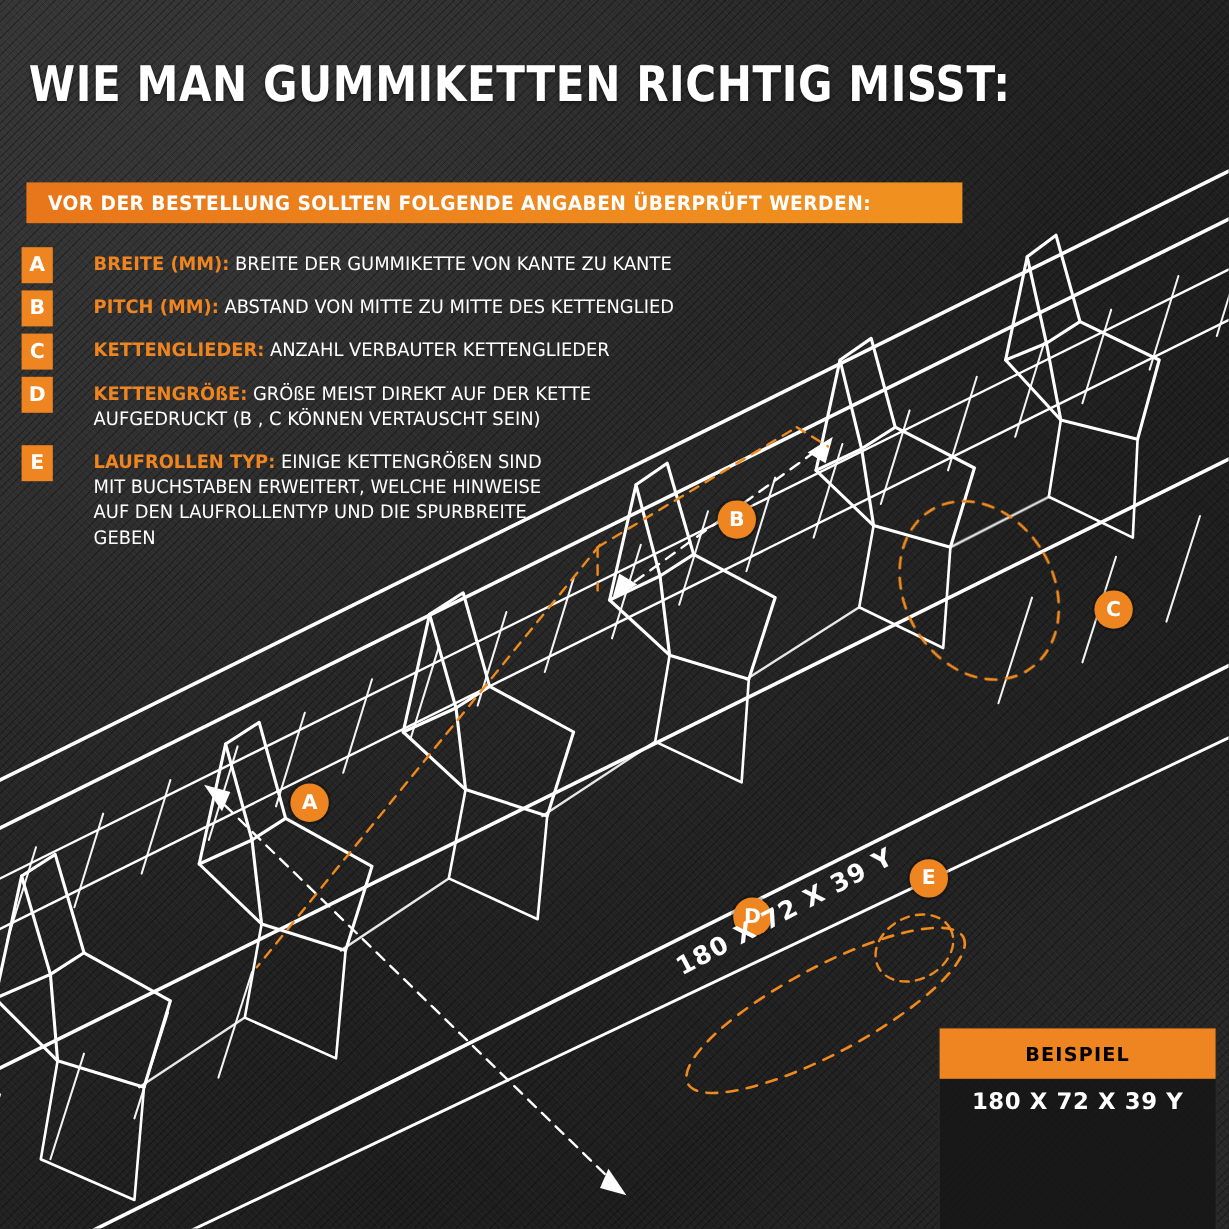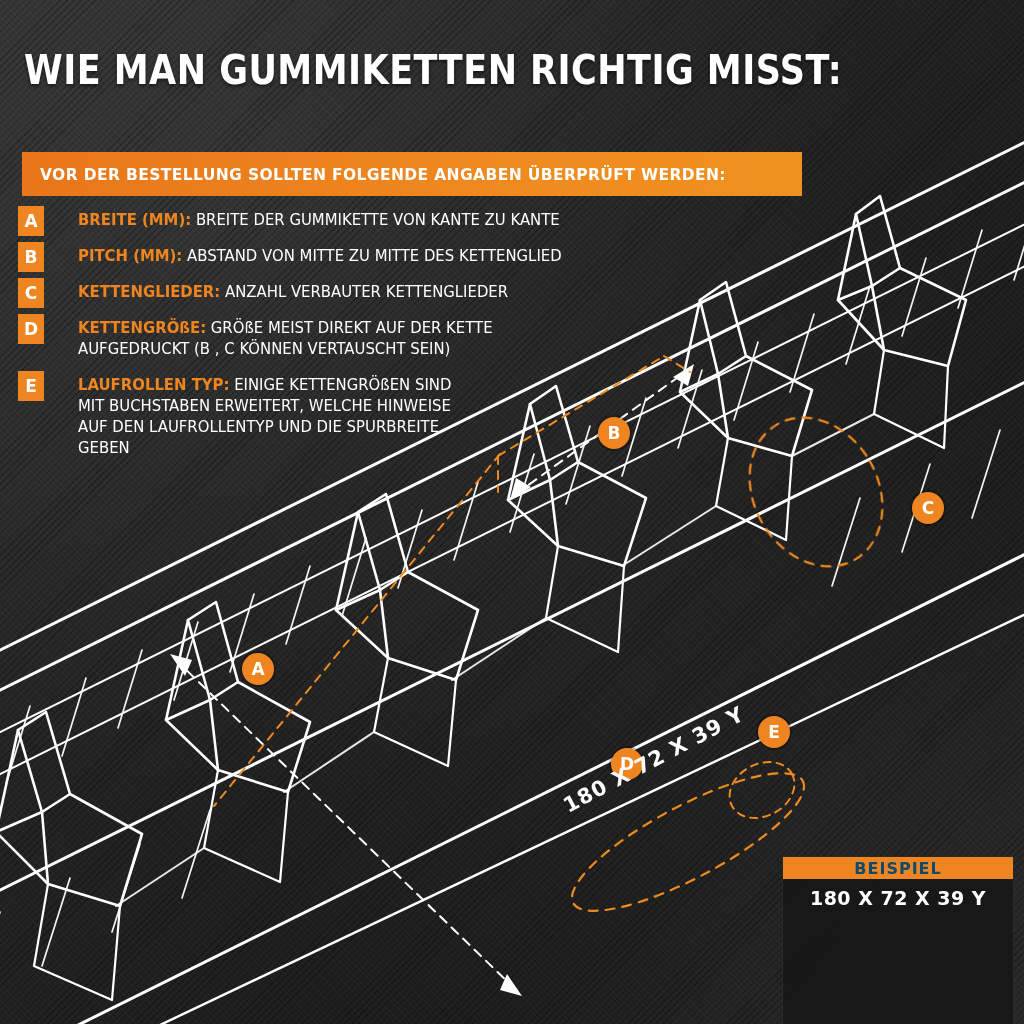--- a/index.html
+++ b/index.html
@@ -50,21 +50,21 @@
     transform: scaleX(0.95);
     transform-origin: left center;
     text-shadow: 0 2px 4px rgba(0,0,0,0.55);
   }
 
   .subtitle-bar {
     position: absolute;
     left: 22px;
     top: 152px;
     width: 780px;
-    height: 44px;
+    height: 34px;
     background: linear-gradient(90deg, #e8761a 0%, #ef8a1f 62%, #f0911f 100%);
     display: flex;
     align-items: center;
   }
   .subtitle-bar span {
     margin-left: 18px;
     font-size: 16.5px;
     font-weight: bold;
     letter-spacing: 0.4px;
     color: #ffffff;
@@ -149,29 +149,29 @@
   .example-box {
     position: absolute;
     left: 782px;
     top: 856px;
     width: 230px;
     height: 168px;
     background: rgba(22,22,22,0.86);
     border: 1px solid rgba(255,255,255,0.08);
   }
   .example-head {
-    height: 22px;
+    height: 42px;
     background: #ee8520;
     display: flex;
     align-items: center;
     justify-content: center;
     font-size: 16px;
     font-weight: bold;
     letter-spacing: 1px;
-    color: #0c4a6e;
+    color: #000000;
     font-family: "DejaVu Sans", sans-serif;
   }
   .example-code {
     text-align: center;
     font-size: 19px;
     font-weight: bold;
     padding: 8px 0 7px;
     color: #ffffff;
     font-family: "DejaVu Sans", sans-serif;
     letter-spacing: 0.5px;

